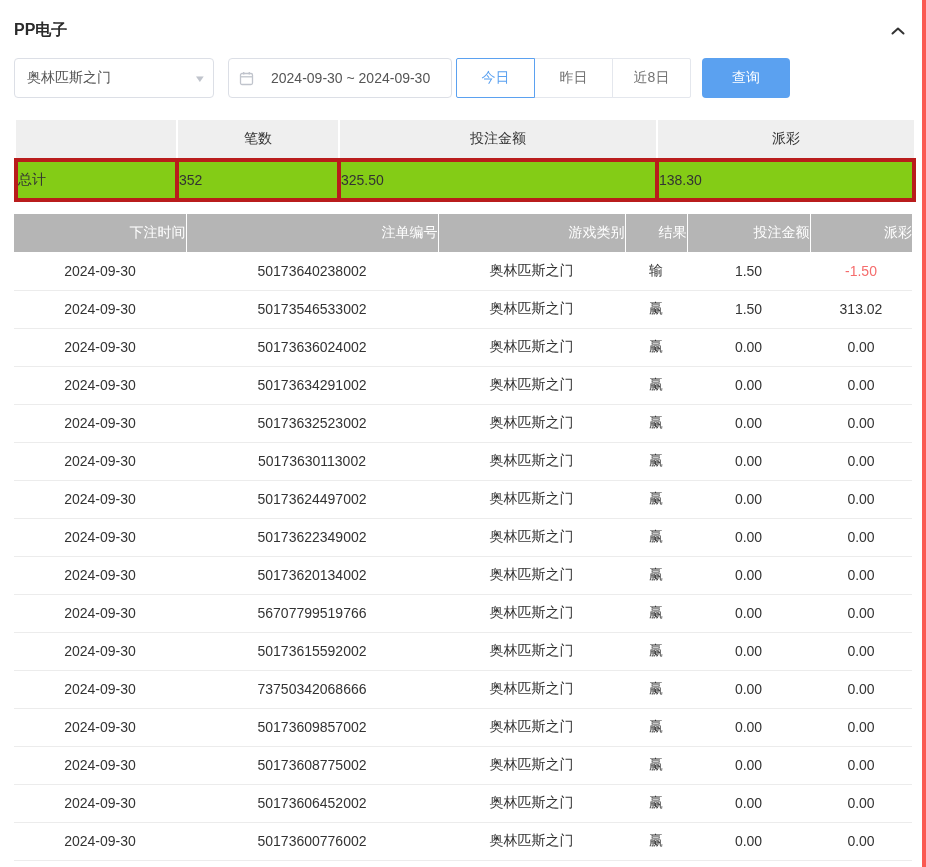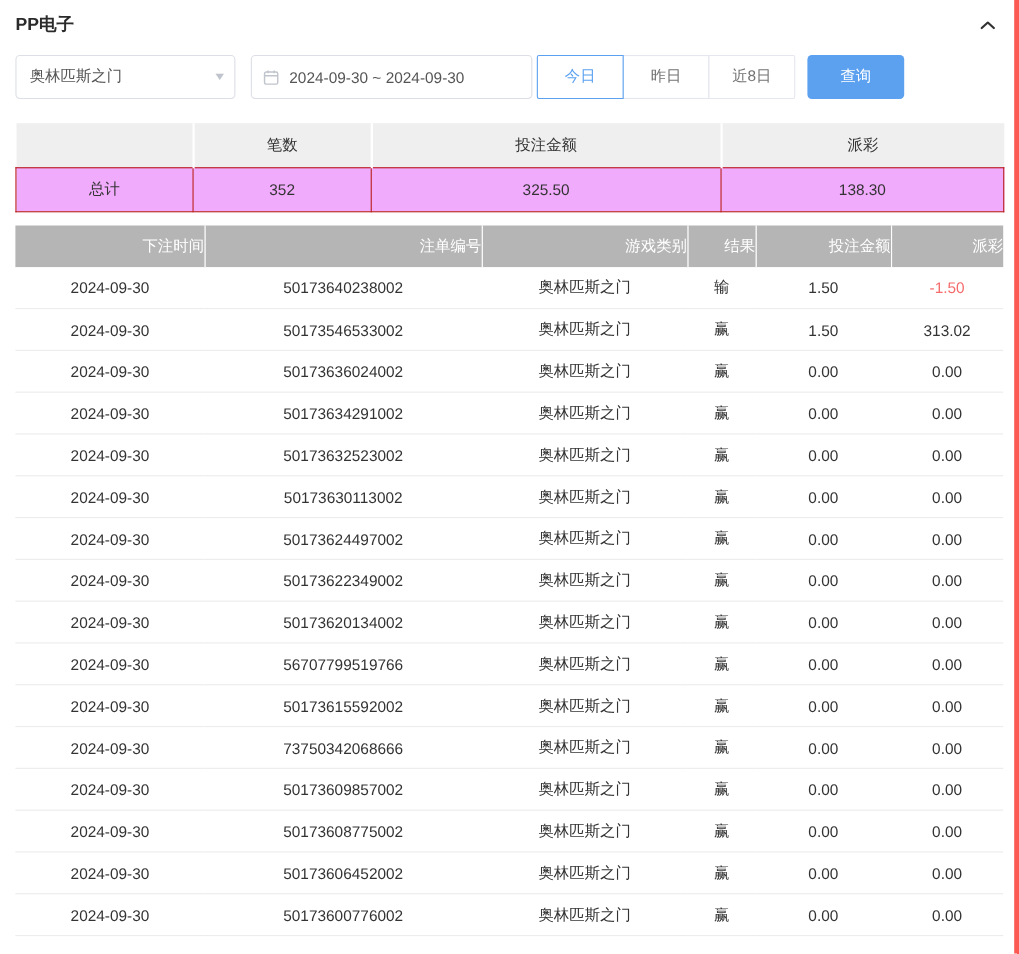--- a/index.html
+++ b/index.html
@@ -7,34 +7,34 @@
   body {
     position: relative;
     overflow: hidden;
     background: #fff;
     font-family: "Liberation Sans", "DejaVu Sans", sans-serif;
     color: #333;
   }
   .wrap { padding: 0 14px; }
 
   
-  .panel-header { display: flex; justify-content: space-between; align-items: center; padding-top: 12px; }
+  .panel-header { display: flex; justify-content: space-between; align-items: center; padding-top: 20px; }
   .panel-title { font-size: 16px; font-weight: bold; color: #2b2b2b; }
   .collapse-btn { cursor: pointer; display: flex; align-items: center; padding-right: 6px; }
 
   
   .filter-row { display: flex; align-items: center; margin-top: 17px; }
   .select-box {
     width: 200px; height: 40px; border: 1px solid #dcdfe6; border-radius: 4px;
     display: flex; align-items: center; justify-content: space-between;
     padding: 0 10px 0 12px; font-size: 14px; color: #555; cursor: pointer; background: #fff;
   }
   .date-box {
-    width: 256px; height: 40px; border: 1px solid #dcdfe6; border-radius: 4px;
-    display: flex; align-items: center; gap: 9px; padding: 0 10px;
+    width: 224px; height: 40px; border: 1px solid #dcdfe6; border-radius: 4px;
+    display: flex; align-items: center; gap: 17px; padding: 0 10px;
     margin-left: 14px; font-size: 14px; color: #555; cursor: pointer; background: #fff;
   }
   .btn-group { display: flex; margin-left: 4px; }
   .quick-btn {
     width: 79px; height: 40px; background: #fff; border: 1px solid #e4e7ed;
     font-size: 14px; color: #737373; cursor: pointer; margin-left: -1px;
     font-family: inherit;
   }
   .quick-btn:first-child { margin-left: 0; border-radius: 2px 0 0 2px; }
   .quick-btn:last-child { border-radius: 0 2px 2px 0; }
@@ -48,22 +48,22 @@
   
   table { border-collapse: collapse; width: 100%; table-layout: fixed; }
 
   .summary-table { margin-top: 22px; }
   .summary-table th {
     background: #efefef; height: 40px; font-weight: normal; font-size: 14px; color: #333;
     border-right: 2px solid #fff; text-align: center;
   }
   .summary-table th:last-child { border-right: none; }
   .summary-table td {
-    background: #f0abfc; height: 40px; text-align: center; font-size: 14px; color: #333;
-    border: 1px solid #b91c1c;
+    background: #84cc16; height: 40px; font-size: 14px; color: #333;
+    border: 4px solid #b91c1c;
   }
 
   .bet-table { margin-top: 12px; }
   .bet-table th {
     background: var(--thead-bg); color: #fff; height: 38px; font-weight: normal;
     font-size: 14px; text-align: right; border-right: 1px solid #fff;
   }
   .bet-table th:last-child { border-right: none; }
   .bet-table td {
     height: 38px; text-align: center; font-size: 14px; color: #333; background: #fff;

